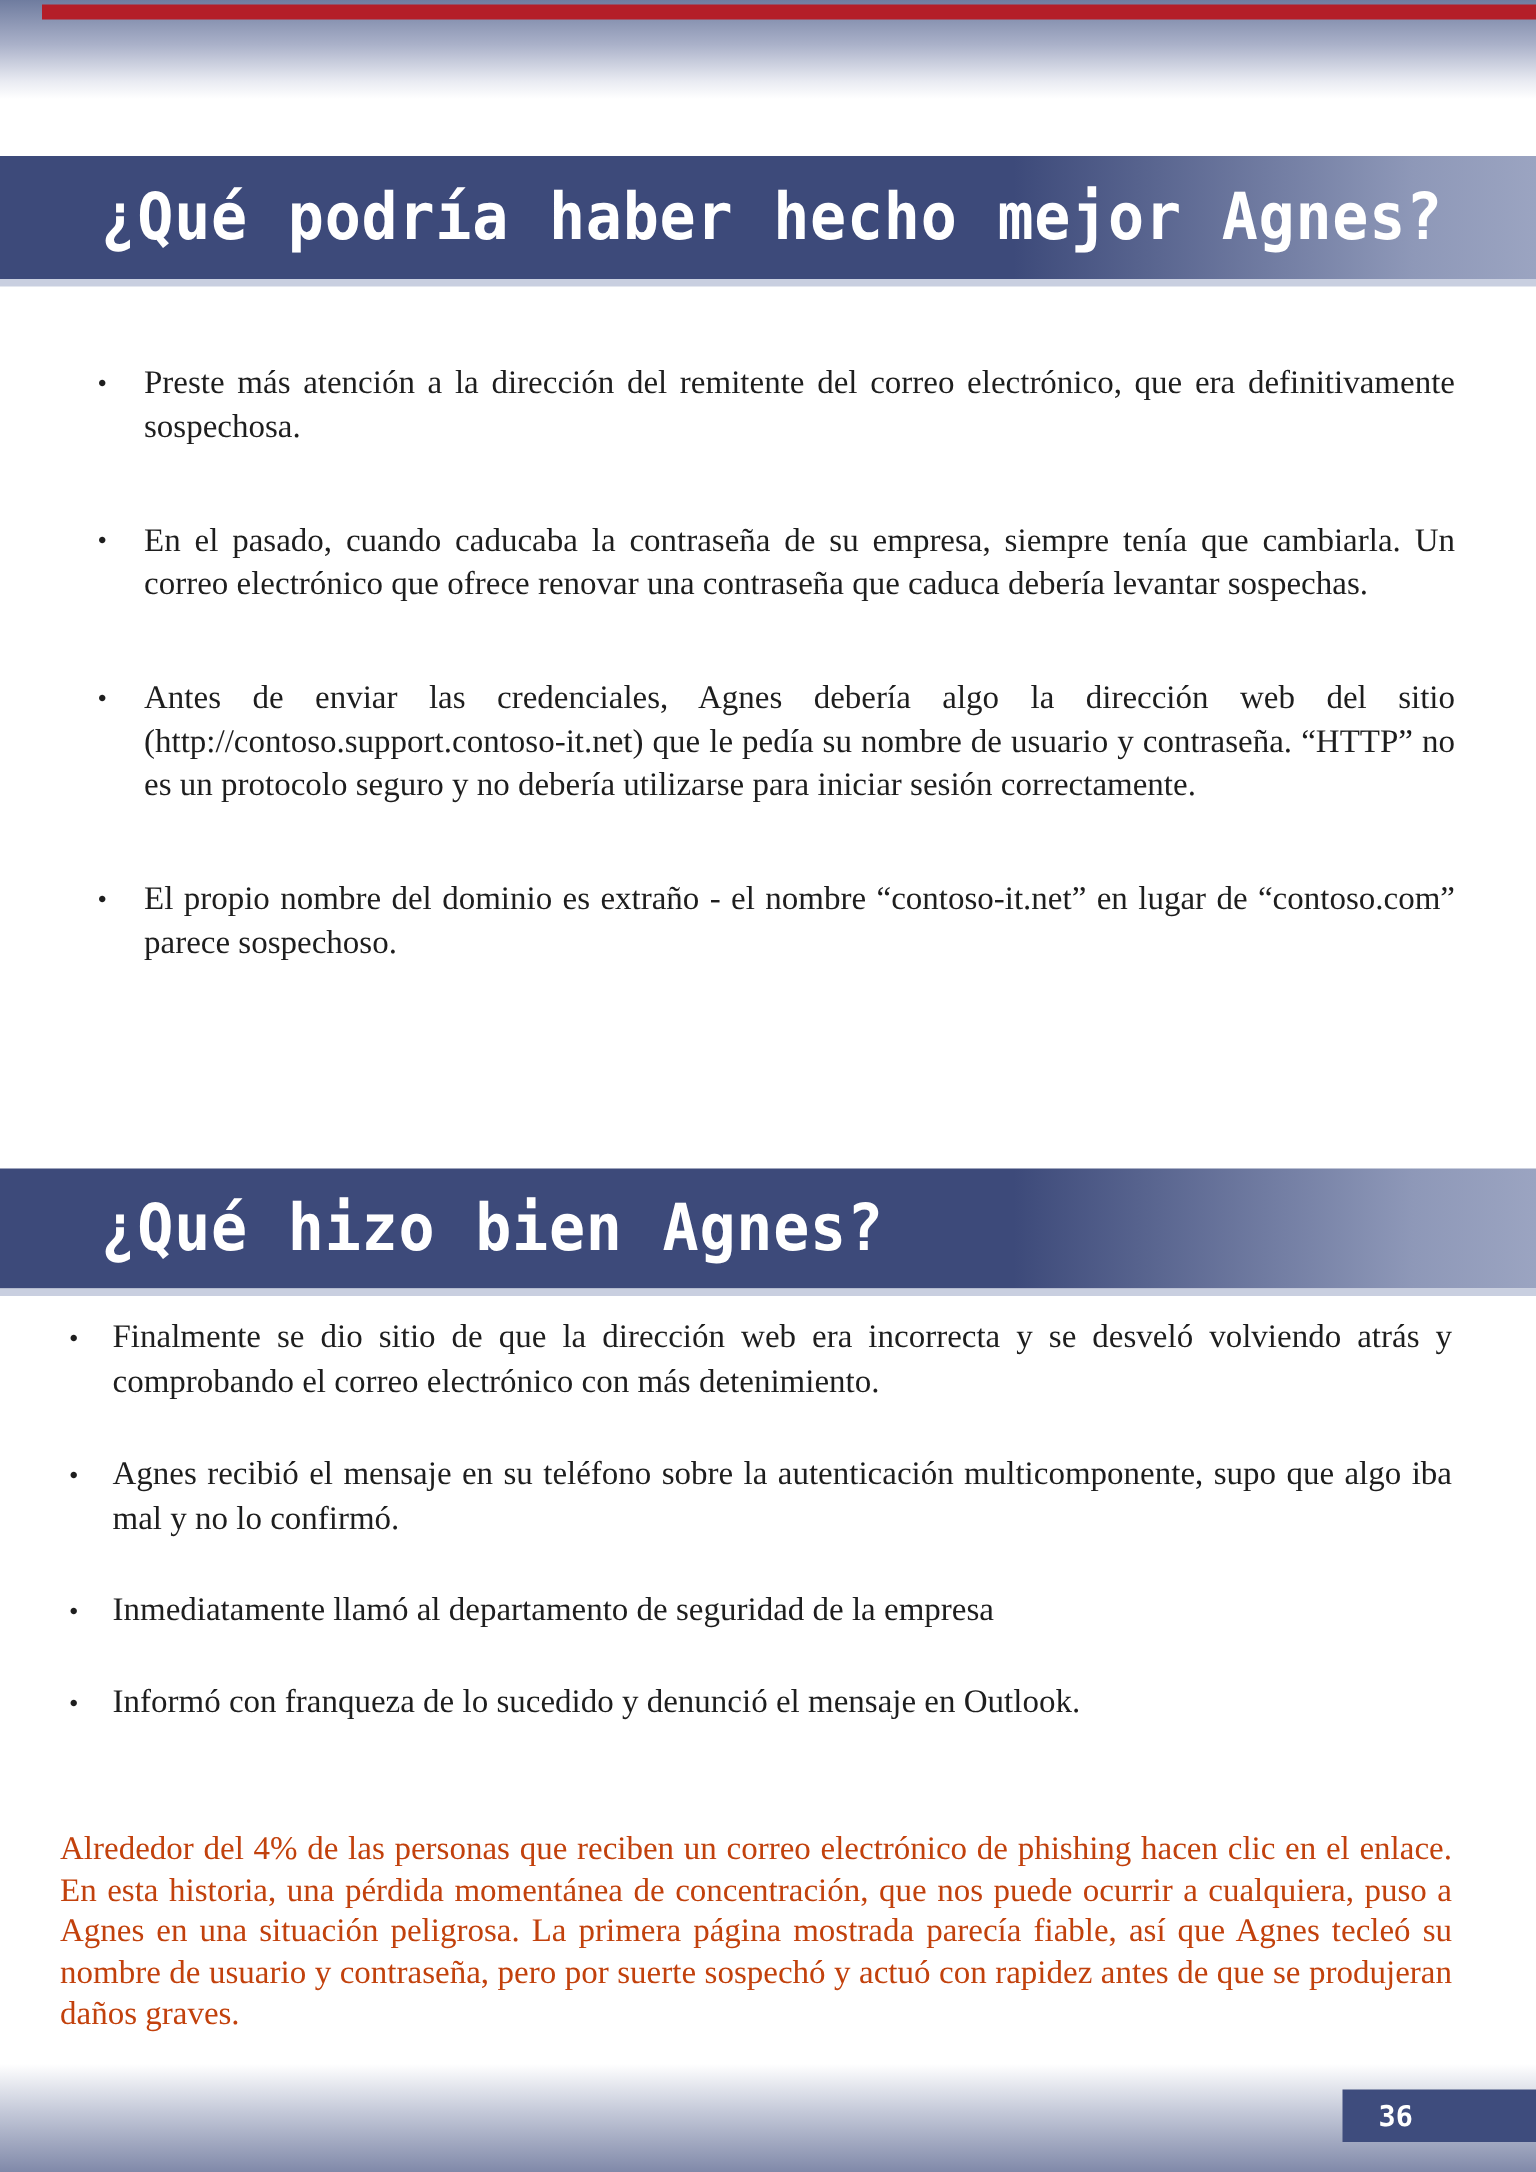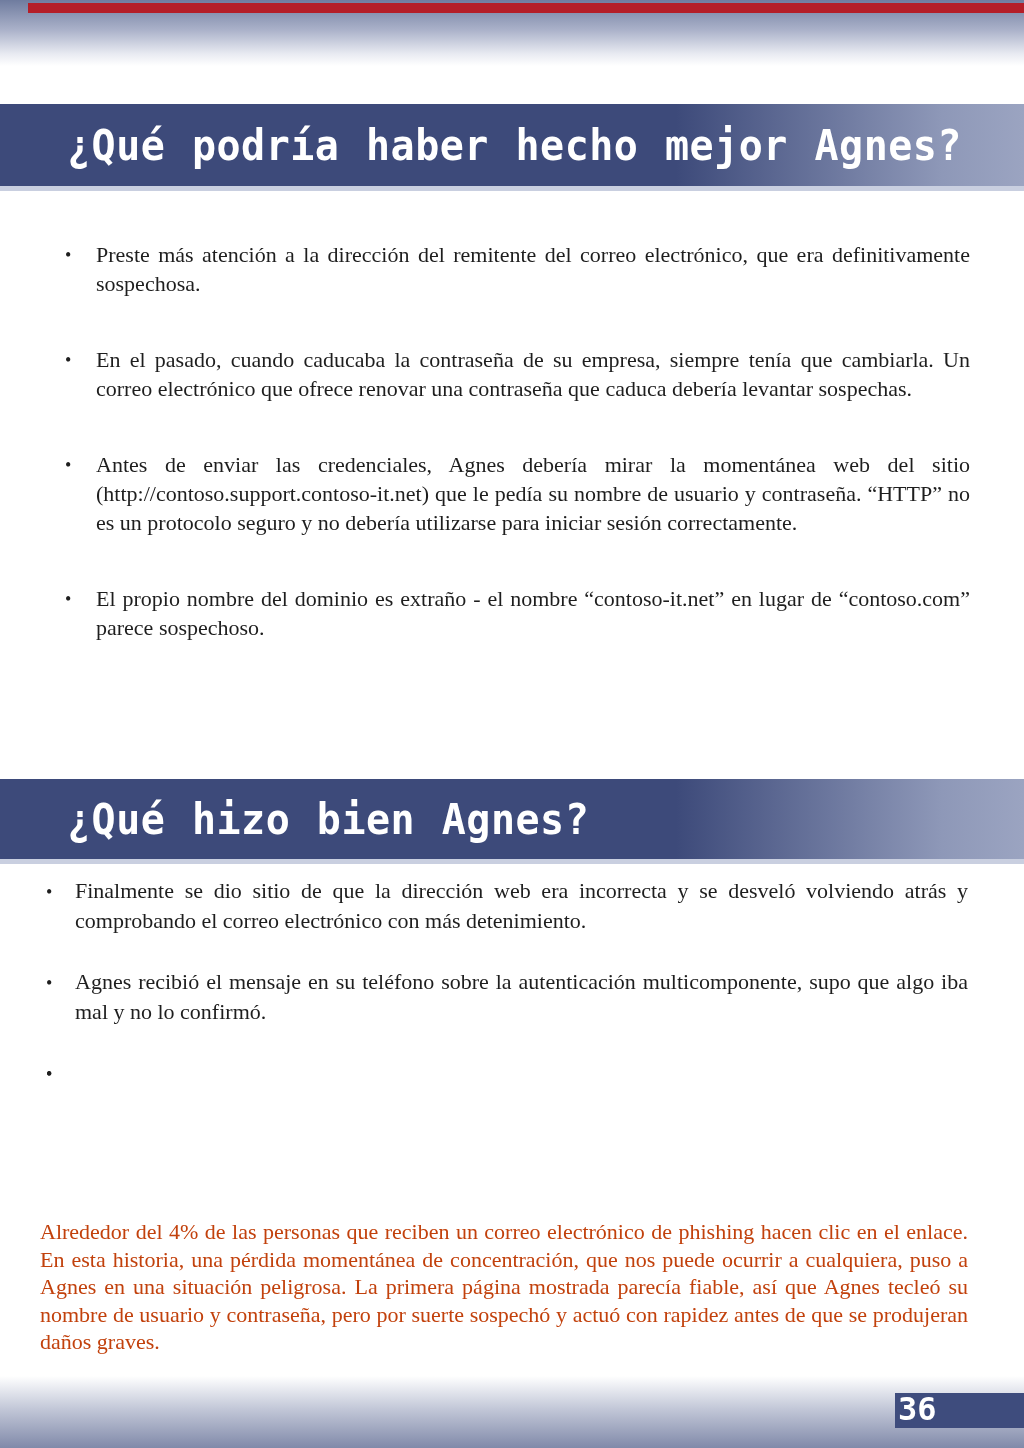--- a/index.html
+++ b/index.html
@@ -60,23 +60,23 @@
   
   .closing {
     position:absolute; top:1196px; left:40px; width:928px;
     font-size:22px; line-height:27.5px; text-align:justify; color:#c2410c;
   }
 
   
   .page-number-box {
     position:absolute; top:1393px; left:895px; width:129px; height:35px;
     background:#3e4c7d; color:#ffffff;
-    display:flex; align-items:flex-end;
-    padding-left:3px; box-sizing:border-box;
-    font-family:"DejaVu Sans Mono", monospace; font-weight:bold; font-size:32px;
+    display:flex; align-items:center;
+    padding-left:24px; box-sizing:border-box;
+    font-family:"DejaVu Sans Mono", monospace; font-weight:bold; font-size:19px;
   }
 </style>
 </head>
 <body>
 
 <div class="top-gradient"></div>
 <div class="red-stripe"></div>
 
 <div class="band band-1">
   <h1>¿Qué podría haber hecho mejor Agnes?</h1>
@@ -86,21 +86,21 @@
   <div class="item">
     <span class="dot">•</span>
     <span>Preste más atención a la dirección del remitente del correo electrónico, que era definitivamente sospechosa.</span>
   </div>
   <div class="item">
     <span class="dot">•</span>
     <span>En el pasado, cuando caducaba la contraseña de su empresa, siempre tenía que cambiarla. Un correo electrónico que ofrece renovar una contraseña que caduca debería levantar sospechas.</span>
   </div>
   <div class="item">
     <span class="dot">•</span>
-    <span>Antes de enviar las credenciales, Agnes debería mirar la momentánea web del sitio (http://contoso.support.contoso-it.net) que le pedía su nombre de usuario y contraseña. “HTTP” no es un protocolo seguro y no debería utilizarse para iniciar sesión correctamente.</span>
+    <span>Antes de enviar las credenciales, Agnes debería algo la dirección web del sitio (http://contoso.support.contoso-it.net) que le pedía su nombre de usuario y contraseña. “HTTP” no es un protocolo seguro y no debería utilizarse para iniciar sesión correctamente.</span>
   </div>
   <div class="item">
     <span class="dot">•</span>
     <span>El propio nombre del dominio es extraño - el nombre “contoso-it.net” en lugar de “contoso.com” parece sospechoso.</span>
   </div>
 </div>
 
 <div class="band band-2">
   <h1>¿Qué hizo bien Agnes?</h1>
 </div>
@@ -109,23 +109,25 @@
   <div class="item">
     <span class="dot">•</span>
     <span>Finalmente se dio sitio de que la dirección web era incorrecta y se desveló volviendo atrás y comprobando el correo electrónico con más detenimiento.</span>
   </div>
   <div class="item">
     <span class="dot">•</span>
     <span>Agnes recibió el mensaje en su teléfono sobre la autenticación multicomponente, supo que algo iba mal y no lo confirmó.</span>
   </div>
   <div class="item">
     <span class="dot">•</span>
+    <span>Inmediatamente llamó al departamento de seguridad de la empresa</span>
   </div>
   <div class="item">
     <span class="dot">•</span>
+    <span>Informó con franqueza de lo sucedido y denunció el mensaje en Outlook.</span>
   </div>
 </div>
 
 <p class="closing">Alrededor del 4% de las personas que reciben un correo electrónico de phishing hacen clic en el enlace. En esta historia, una pérdida momentánea de concentración, que nos puede ocurrir a cualquiera, puso a Agnes en una situación peligrosa. La primera página mostrada parecía fiable, así que Agnes tecleó su nombre de usuario y contraseña, pero por suerte sospechó y actuó con rapidez antes de que se produjeran daños graves.</p>
 
 <div class="bottom-gradient"></div>
 
 <div class="page-number-box">
   <span>36</span>
 </div>

